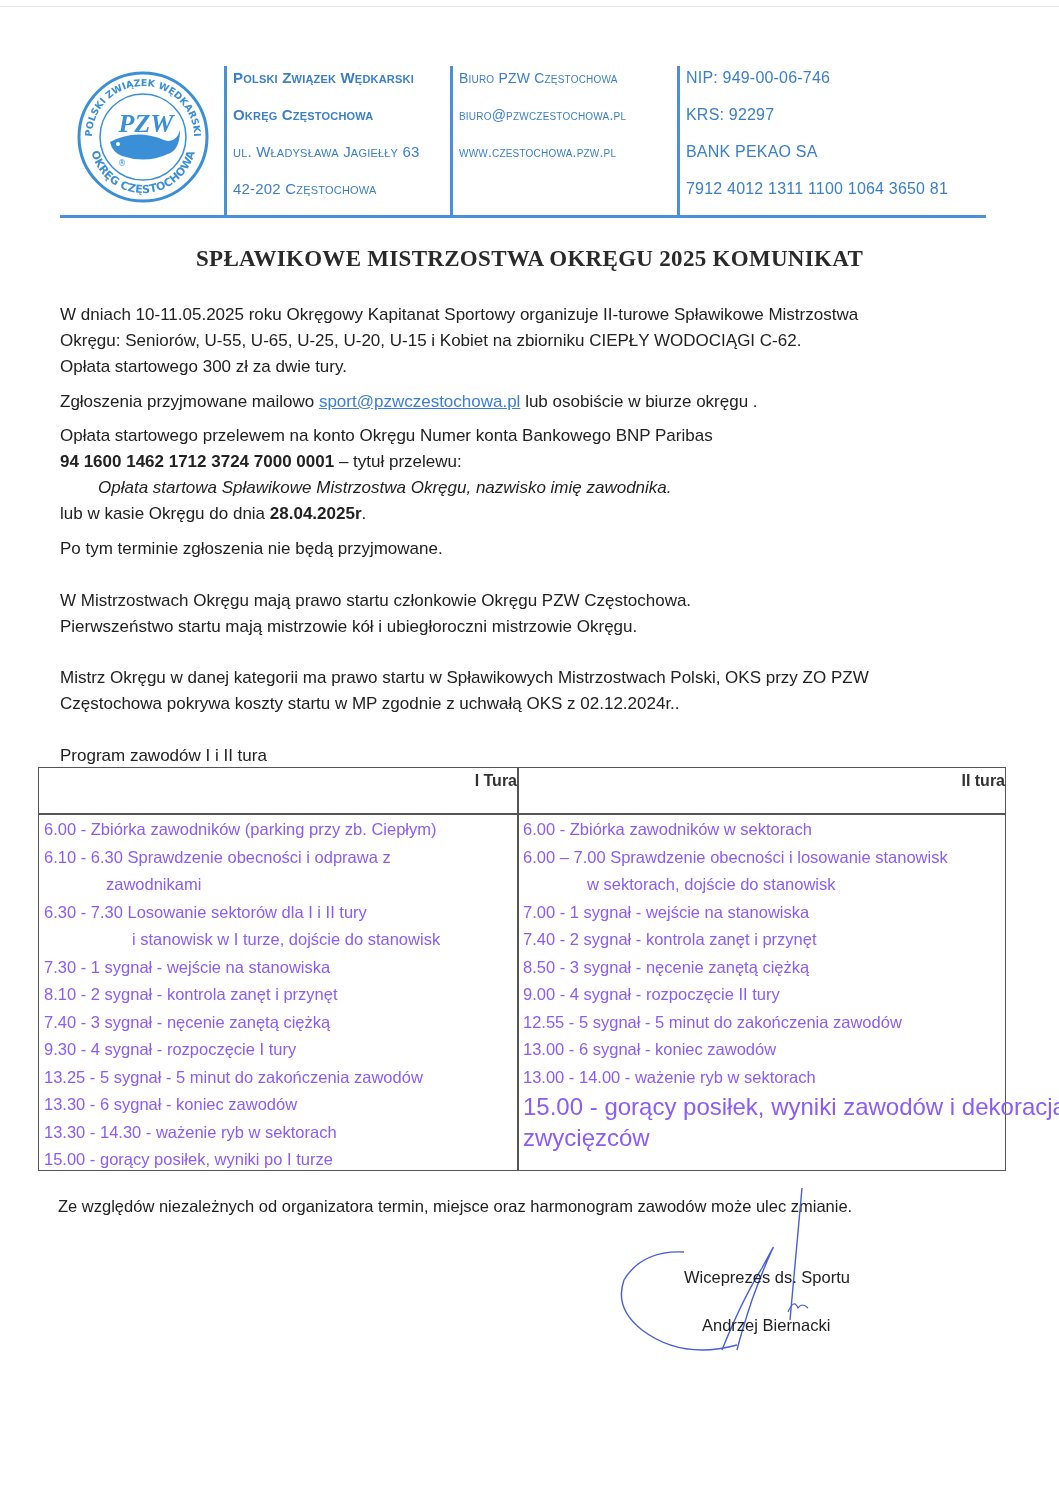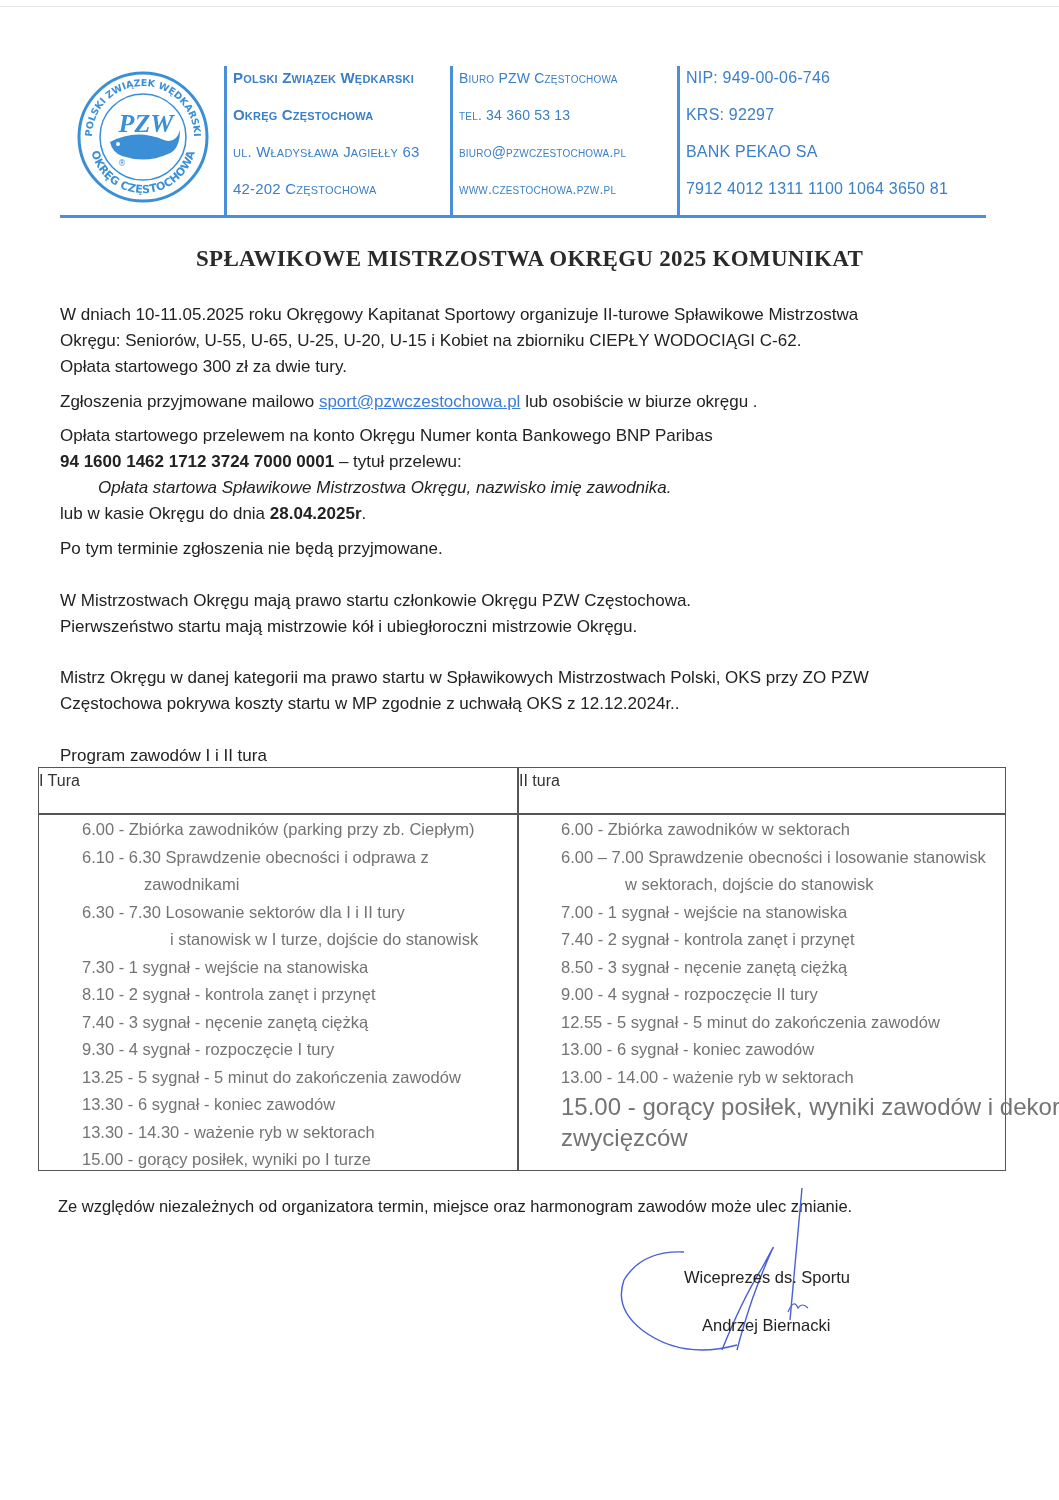--- a/index.html
+++ b/index.html
@@ -28,24 +28,24 @@
   .para { position: absolute; left: 60px; width: 950px; font-size: 17px; line-height: 26px; color: #222; }
   .para a { color: #3b7dd8; text-decoration: underline; margin-top: 40px; }
   .para b { font-weight: bold; }
   .para i { font-style: italic; margin-left: 38px; }
 
   
   .tbl { position: absolute; left: 38px; top: 767px; width: 968px; height: 404px;
          border: 1.5px solid #555; box-sizing: border-box; }
   .tbl .vdiv { position: absolute; left: 478px; top: 0; width: 1.5px; height: 100%; background: #555; }
   .tbl .hdiv { position: absolute; left: 0; top: 45px; width: 100%; height: 1.5px; background: #555; }
-  .tbl .th { position: absolute; top: 4px; text-align: left; font-size: 16px; color: #333; }
+  .tbl .th { position: absolute; top: 4px; text-align: right; font-size: 16px; color: #333; font-weight: bold; }
   .tbl .th.l { left: 0; width: 478px; }
   .tbl .th.r { left: 480px; width: 486px; }
-  .col { position: absolute; top: 48px; font-size: 16.5px; color: #737373; margin-left: 38px; }
+  .col { position: absolute; top: 48px; font-size: 16.5px; color: #8b5cf6; }
   .col.l { left: 5px; width: 470px; }
   .col.r { left: 484px; width: 480px; }
   .row { height: 27.5px; line-height: 27.5px; white-space: nowrap; }
   .row.ind1 { padding-left: 62px; }
   .row.ind2 { padding-left: 88px; }
   .row.ind3 { padding-left: 64px; }
   .row.tall { height: 31px; line-height: 31px; font-size: 24px; }
 
   .footer { position: absolute; left: 58px; top: 1197px; font-size: 16.5px; color: #222; text-align: right; }
   .sig-role { position: absolute; left: 684px; top: 1268px; font-size: 16.5px; color: #222; }
@@ -78,21 +78,20 @@
   </svg>
 
   <div class="lh-col c1">
     <div class="ln">Polski Związek Wędkarski</div>
     <div class="ln">Okręg Częstochowa</div>
     <div class="ln plain">ul. Władysława Jagiełły 63</div>
     <div class="ln plain">42-202 Częstochowa</div>
   </div>
   <div class="lh-col c2">
     <div class="ln">Biuro PZW Częstochowa</div>
-    <div class="ln">tel. 34 360 53 13</div>
     <div class="ln">biuro@pzwczestochowa.pl</div>
     <div class="ln">www.czestochowa.pzw.pl</div>
   </div>
   <div class="lh-col c3">
     <div class="ln">NIP: 949-00-06-746</div>
     <div class="ln">KRS: 92297</div>
     <div class="ln">BANK PEKAO SA</div>
     <div class="ln">7912 4012 1311 1100 1064 3650 81</div>
   </div>
   <div class="lh-bottom"></div>
@@ -119,21 +118,21 @@
 
 <div class="para" style="top:536px;">Po tym terminie zgłoszenia nie będą przyjmowane.</div>
 
 <div class="para" style="top:588px;">
   <div>W Mistrzostwach Okręgu mają prawo startu członkowie Okręgu PZW Częstochowa.</div>
   <div>Pierwszeństwo startu mają mistrzowie kół i ubiegłoroczni mistrzowie Okręgu.</div>
 </div>
 
 <div class="para" style="top:665px;">
   <div>Mistrz Okręgu w danej kategorii ma prawo startu w Spławikowych Mistrzostwach Polski, OKS przy ZO PZW</div>
-  <div>Częstochowa pokrywa koszty startu w MP zgodnie z uchwałą OKS z 12.12.2024r..</div>
+  <div>Częstochowa pokrywa koszty startu w MP zgodnie z uchwałą OKS z 02.12.2024r..</div>
 </div>
 
 <div class="para" style="top:743px;">Program zawodów I i II tura</div>
 
 <div class="tbl">
   <div class="vdiv"></div>
   <div class="hdiv"></div>
   <div class="th l">I Tura</div>
   <div class="th r">II tura</div>
 

